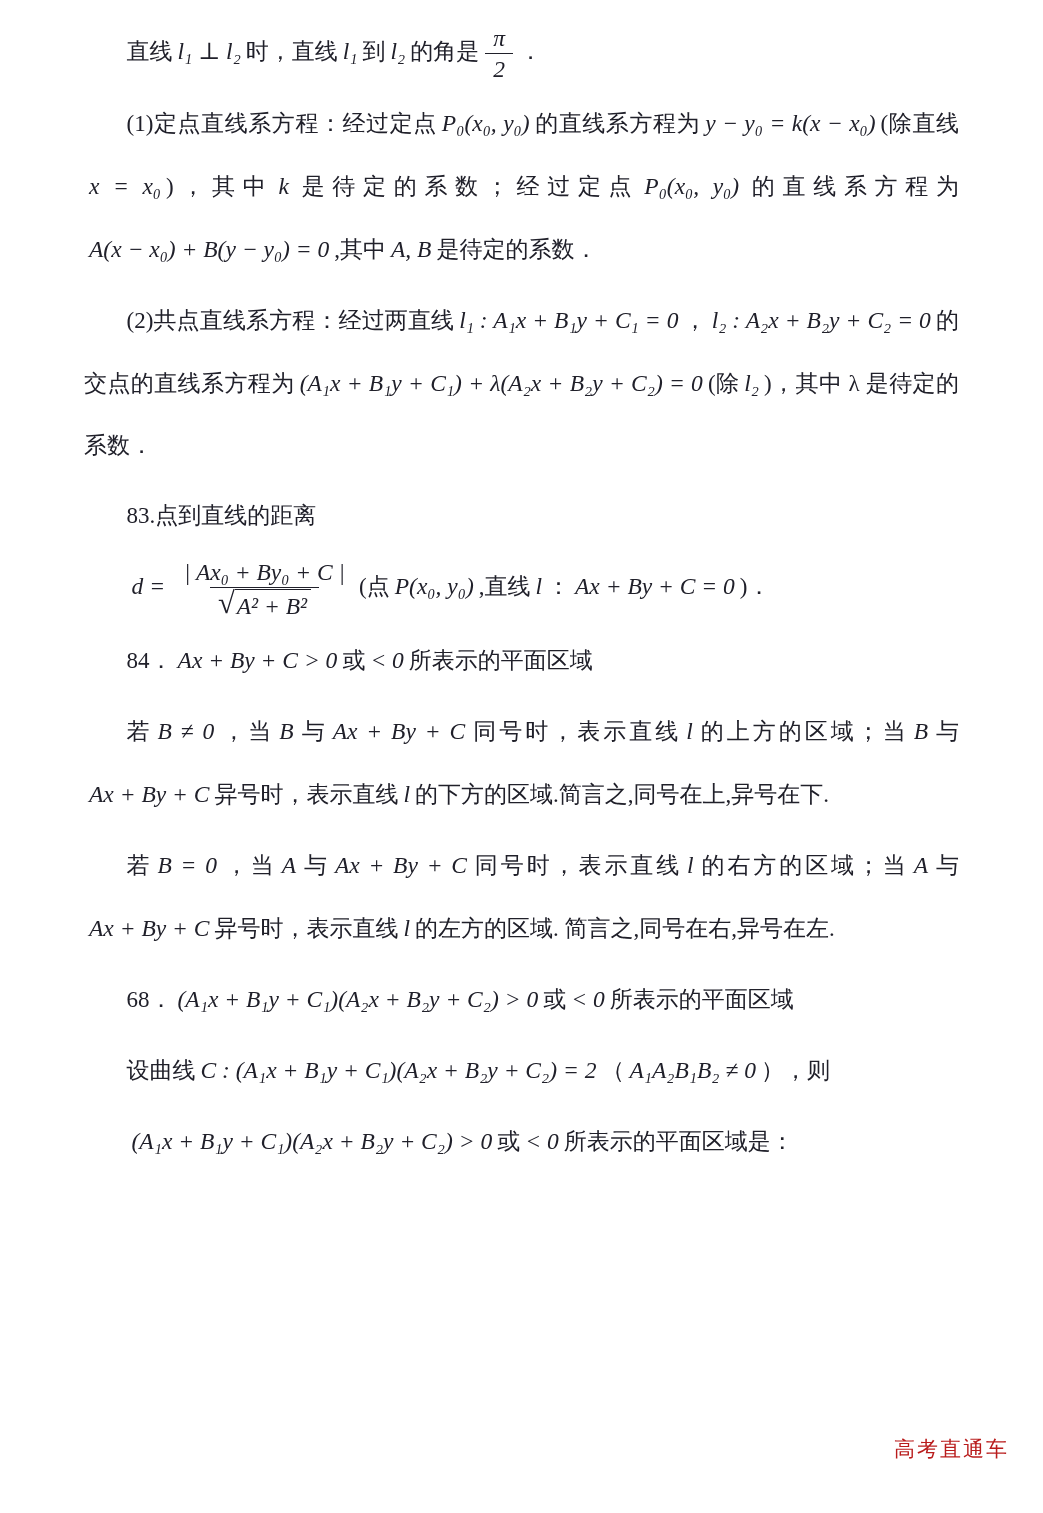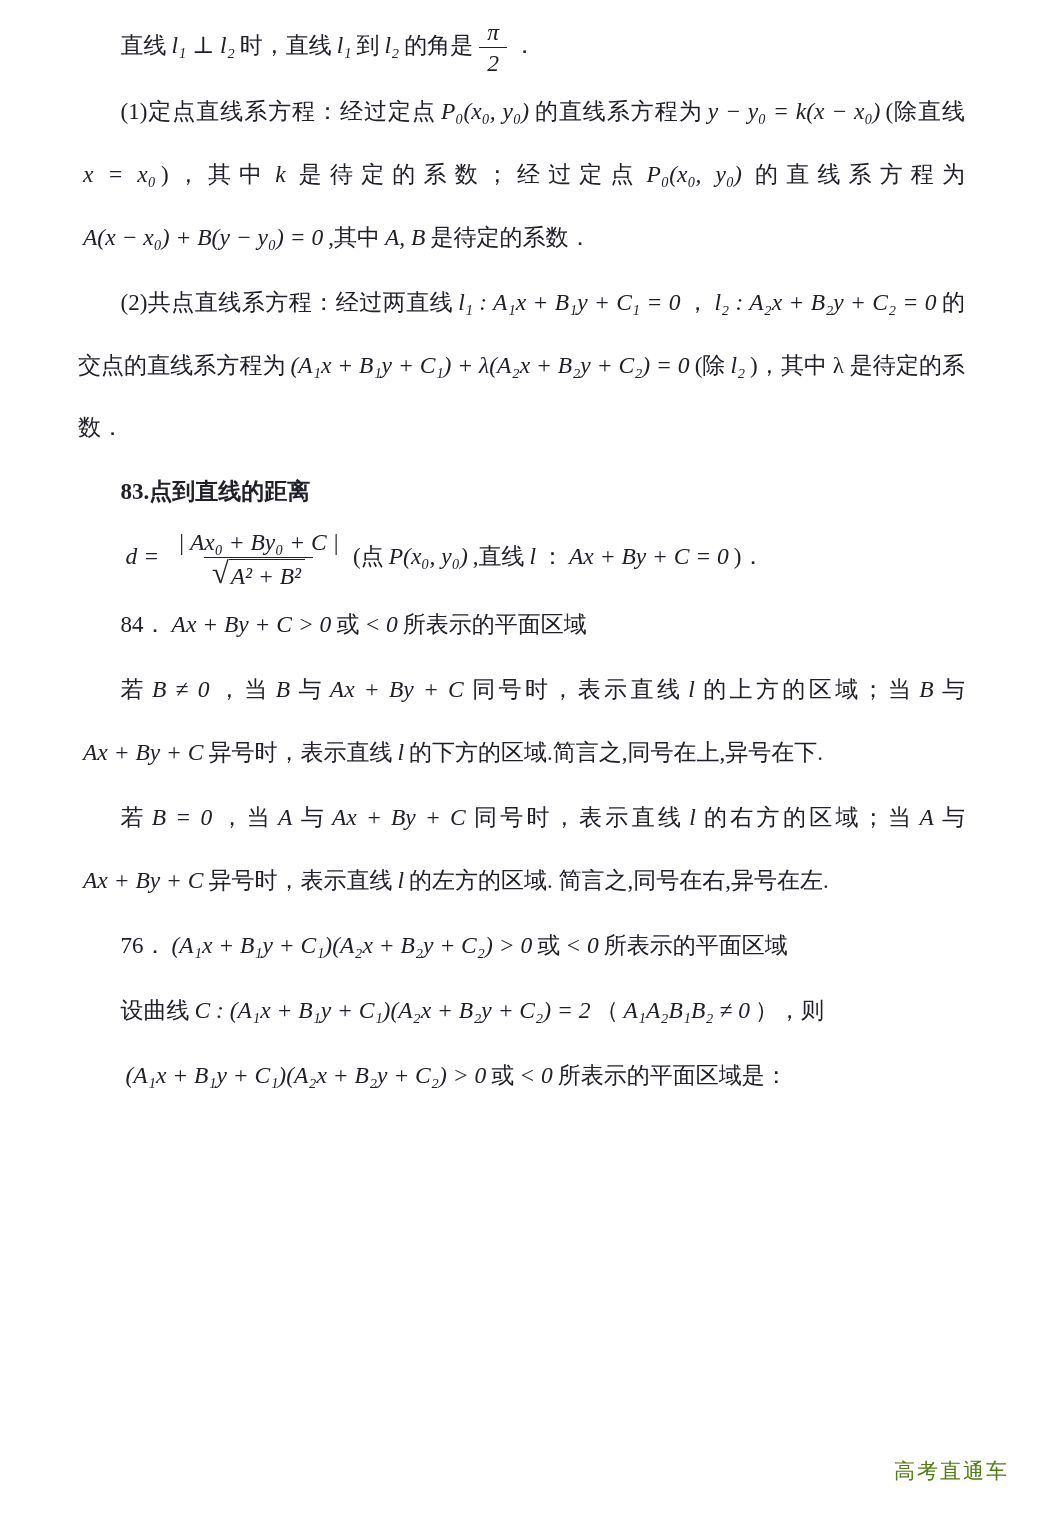--- a/index.html
+++ b/index.html
@@ -11,27 +11,27 @@
     color: #20202a;
   }
   .page {
     position: relative;
     width: 1043px; height: 1513px;
     overflow: hidden;
     padding: 12px 76px 0 76px;
     background: #ffffff;
   }
   .doc-body p {
-    margin: 2px;
+    margin: 8px;
     text-align: justify;
     text-indent: 1.85em;
     font-size: 23px;
     line-height: 62px;
   }
-  p.bold { font-weight: bold; }
+  p.bold { font-weight: normal; }
   .txt { }
   .math {
     font-family: "Liberation Serif", "DejaVu Serif", serif;
     font-style: italic;
     white-space: nowrap;
     padding: 0 5px;
     font-size: 23.5px;
   }
   .frac {
     display: inline-flex;
@@ -64,23 +64,23 @@
     line-height: 1;
     transform: translateY(-1px);
   }
   .sqrt .radicand {
     border-top: 1.6px solid #20202a;
     padding: 2px 4px 0 2px;
   }
   .watermark {
     position: absolute;
     right: 34px;
-    bottom: 28px;
+    bottom: 50px;
     font-size: 21px;
-    color: #4d7c0f;
+    color: #b91c1c;
     letter-spacing: 2px;
     font-family: "Liberation Sans", sans-serif;
   }
 </style>
 </head>
 <body>
 
 <div class="page">
   <div class="doc-body" style="color: rgb(32, 32, 42);">
       <p><span class="txt">直线</span><span class="math">l₁ ⊥ l₂</span><span class="txt">时，直线</span><span class="math">l₁</span><span class="txt">到</span><span class="math">l₂</span><span class="txt">的角是</span><span class="frac">
@@ -93,18 +93,18 @@
       <p><span class="math">d =</span><span class="frac">
           <span class="fnum">| Ax₀ + By₀ + C |</span>
           <span class="fden"><span class="sqrt">
               <span class="radical">√</span>
               <span class="radicand">A² + B²</span>
             </span></span>
         </span><span class="txt">(点</span><span class="math">P(x₀, y₀)</span><span class="txt">,直线</span><span class="math">l</span><span class="txt">：</span><span class="math">Ax + By + C = 0</span><span class="txt">)．</span></p>
       <p><span class="txt">84．</span><span class="math">Ax + By + C &gt; 0</span><span class="txt">或</span><span class="math">&lt; 0</span><span class="txt">所表示的平面区域</span></p>
       <p><span class="txt">若</span><span class="math">B ≠ 0</span><span class="txt">，当</span><span class="math">B</span><span class="txt">与</span><span class="math">Ax + By + C</span><span class="txt">同号时，表示直线</span><span class="math">l</span><span class="txt">的上方的区域；当</span><span class="math">B</span><span class="txt">与</span><span class="math">Ax + By + C</span><span class="txt">异号时，表示直线</span><span class="math">l</span><span class="txt">的下方的区域.简言之,同号在上,异号在下.</span></p>
       <p><span class="txt">若</span><span class="math">B = 0</span><span class="txt">，当</span><span class="math">A</span><span class="txt">与</span><span class="math">Ax + By + C</span><span class="txt">同号时，表示直线</span><span class="math">l</span><span class="txt">的右方的区域；当</span><span class="math">A</span><span class="txt">与</span><span class="math">Ax + By + C</span><span class="txt">异号时，表示直线</span><span class="math">l</span><span class="txt">的左方的区域. 简言之,同号在右,异号在左.</span></p>
-      <p><span class="txt">76．</span><span class="math">(A₁x + B₁y + C₁)(A₂x + B₂y + C₂) &gt; 0</span><span class="txt">或</span><span class="math">&lt; 0</span><span class="txt">所表示的平面区域</span></p>
+      <p><span class="txt">68．</span><span class="math">(A₁x + B₁y + C₁)(A₂x + B₂y + C₂) &gt; 0</span><span class="txt">或</span><span class="math">&lt; 0</span><span class="txt">所表示的平面区域</span></p>
       <p><span class="txt">设曲线</span><span class="math">C : (A₁x + B₁y + C₁)(A₂x + B₂y + C₂) = 2</span><span class="txt">（</span><span class="math">A₁A₂B₁B₂ ≠ 0</span><span class="txt">），则</span></p>
       <p><span class="math">(A₁x + B₁y + C₁)(A₂x + B₂y + C₂) &gt; 0</span><span class="txt">或</span><span class="math">&lt; 0</span><span class="txt">所表示的平面区域是：</span></p>
     </div>
   <div class="watermark">高考直通车</div>
 </div>
 
 </body></html>

